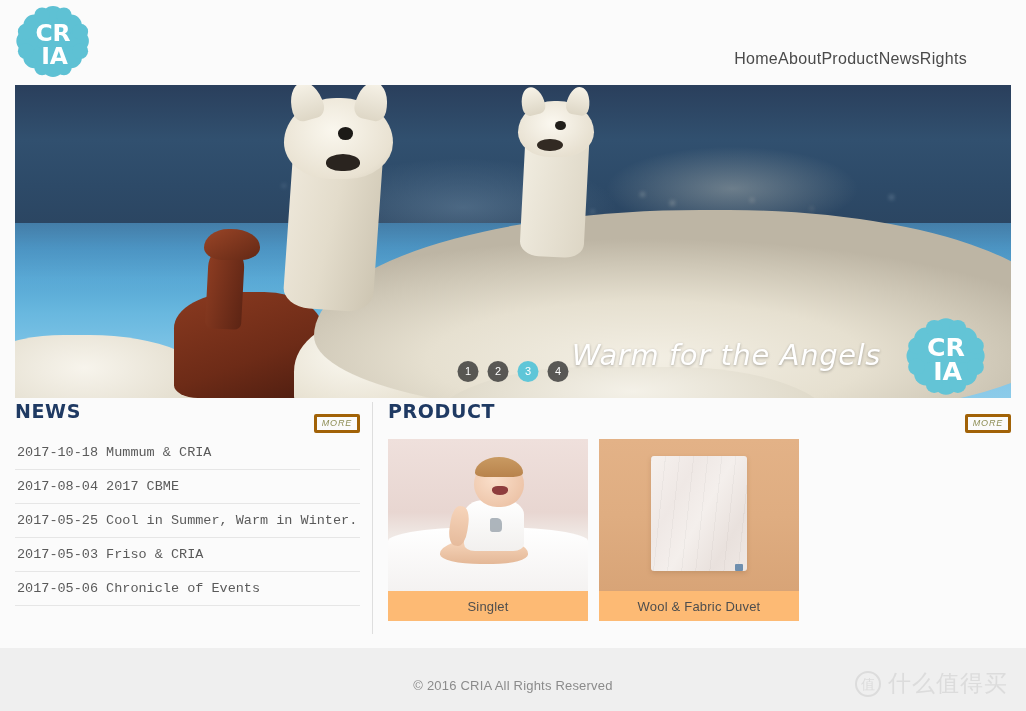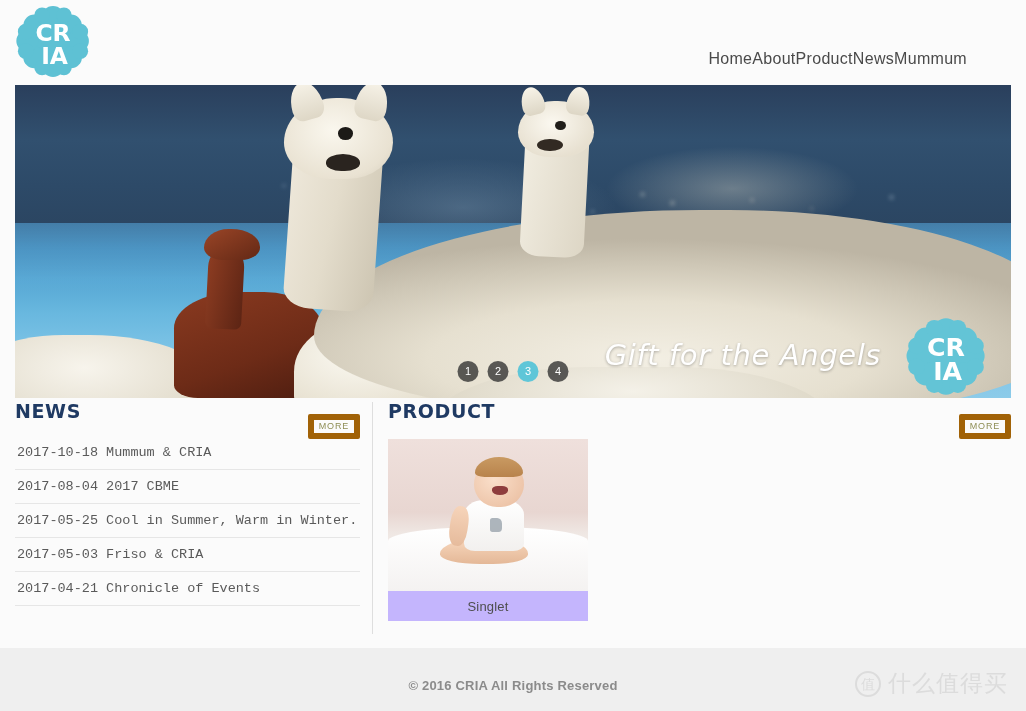--- a/index.html
+++ b/index.html
@@ -310,30 +310,31 @@
   .section-title {
     font-family: "DejaVu Sans", sans-serif;
     font-size: 19px;
     font-weight: bold;
     color: #1f3a63;
     letter-spacing: 0.6px;
   }
   .more-btn {
     position: absolute;
     right: 0; top: 14px;
-    border: 6px solid #a16207;
+    border: 3px solid #a16207;
     color: #8e8e55;
     font-size: 9px;
     letter-spacing: 0.8px;
     padding: 1px 5px 2px 5px;
     border-radius: 2px;
     background: transparent;
     cursor: pointer;
     font-family: "Liberation Sans", sans-serif;
     line-height: 10px;
+    font-style: italic;
   }
 
   .news-list { margin-top: 6px; font-family: Liberation Mono, monospace; }
   .news-item {
     font-size: 13.5px;
     color: #5a5a5a;
     padding: 9px 2px 9px 2px;
     border-bottom: 1px solid #e6e6e6;
     cursor: pointer;
     white-space: nowrap;
@@ -357,21 +358,21 @@
     cursor: pointer;
   }
   .product-img {
     width: 200px;
     height: 152px;
     overflow: hidden;
     position: relative;
   }
   .product-caption {
     height: 30px;
-    background: #c4b5fd;
+    background: #fdba74;
     color: #4e4e4e;
     font-size: 13px;
     display: flex;
     align-items: center;
     justify-content: center;
     letter-spacing: 0.2px;
   }
 
   
   .pimg-singlet { background: linear-gradient(180deg,#efe0dc 0%, #e8d6d1 48%, #efe7e3 62%, #fbfafa 100%); }
@@ -509,21 +510,20 @@
     height: 63px;
     background: #efefef;
   }
   .copyright {
     position: absolute;
     left: 0; right: 0; top: 30px;
     text-align: center;
     font-size: 13px;
     color: #8b8b8b;
     letter-spacing: 0.2px;
-    font-weight: bold;
   }
 
   .watermark {
     position: absolute;
     right: 18px; top: 668px;
     display: flex;
     align-items: center;
     gap: 7px;
     opacity: 1;
   }
@@ -579,21 +579,21 @@
           <text x="52" y="79" font-size="30">IA</text>
         </g>
       </svg>
     </div>
 
     <nav class="nav">
       <a class="nav-item" href="#">Home</a>
       <a class="nav-item" href="#">About</a>
       <a class="nav-item" href="#">Product</a>
       <a class="nav-item" href="#">News</a>
-      <a class="nav-item" href="#">Mummum</a>
+      <a class="nav-item" href="#">Rights</a>
     </nav>
   </div>
 
   <div class="hero">
     <div class="hero-sky"></div>
     <div class="hero-water"></div>
     <div class="hero-trees"></div>
 
     <div class="alpaca-left"></div>
     <div class="alpaca-brown"></div>
@@ -611,21 +611,21 @@
 
     <div class="alpaca-2-neck"></div>
     <div class="alpaca-2-head"></div>
     <div class="alpaca-2-ear-l"></div>
     <div class="alpaca-2-ear-r"></div>
     <div class="alpaca-2-eye"></div>
     <div class="alpaca-2-nose"></div>
 
     <div class="alpaca-bottom"></div>
 
-    <div class="hero-tagline">Gift for the Angels</div>
+    <div class="hero-tagline">Warm for the Angels</div>
 
     <div class="hero-logo">
       <svg viewBox="0 0 100 100">
         <g fill="#63c4d6">
           <circle cx="50" cy="50" r="37"></circle>
           <circle cx="26" cy="30" r="14"></circle>
             <circle cx="50" cy="20" r="15"></circle>
           <circle cx="73" cy="30" r="14"></circle>
             <circle cx="82" cy="50" r="14"></circle>
           <circle cx="73" cy="71" r="14"></circle>
@@ -663,21 +663,21 @@
     <div class="news-col">
       <div class="section-head">
         <span class="section-title">NEWS</span>
         <button class="more-btn">MORE</button>
       </div>
       <div class="news-list">
         <div class="news-item">2017-10-18 Mummum &amp; CRIA</div>
         <div class="news-item">2017-08-04 2017 CBME</div>
         <div class="news-item">2017-05-25 Cool in Summer, Warm in Winter.</div>
         <div class="news-item">2017-05-03 Friso &amp; CRIA</div>
-        <div class="news-item">2017-04-21 Chronicle of Events</div>
+        <div class="news-item">2017-05-06 Chronicle of Events</div>
       </div>
     </div>
 
     <div class="product-col">
       <div class="section-head">
         <span class="section-title">PRODUCT</span>
         <button class="more-btn">MORE</button>
       </div>
 
       <div class="product-grid">
@@ -690,20 +690,27 @@
             <div class="logo-mark"></div>
             <div class="baby-arm"></div>
             <div class="baby-head"></div>
             <div class="baby-hair"></div>
             <div class="baby-mouth"></div>
           </div>
           <div class="product-caption">Singlet</div>
         </div>
 
 
+        <div class="product-card">
+          <div class="product-img pimg-duvet">
+            <div class="quilt"></div>
+            <div class="tag"></div>
+          </div>
+          <div class="product-caption">Wool &amp; Fabric Duvet</div>
+        </div>
 
       </div>
     </div>
   </div>
 
   <div class="footer">
     <div class="copyright">© 2016  CRIA All Rights Reserved</div>
   </div>
 
   <div class="watermark">

